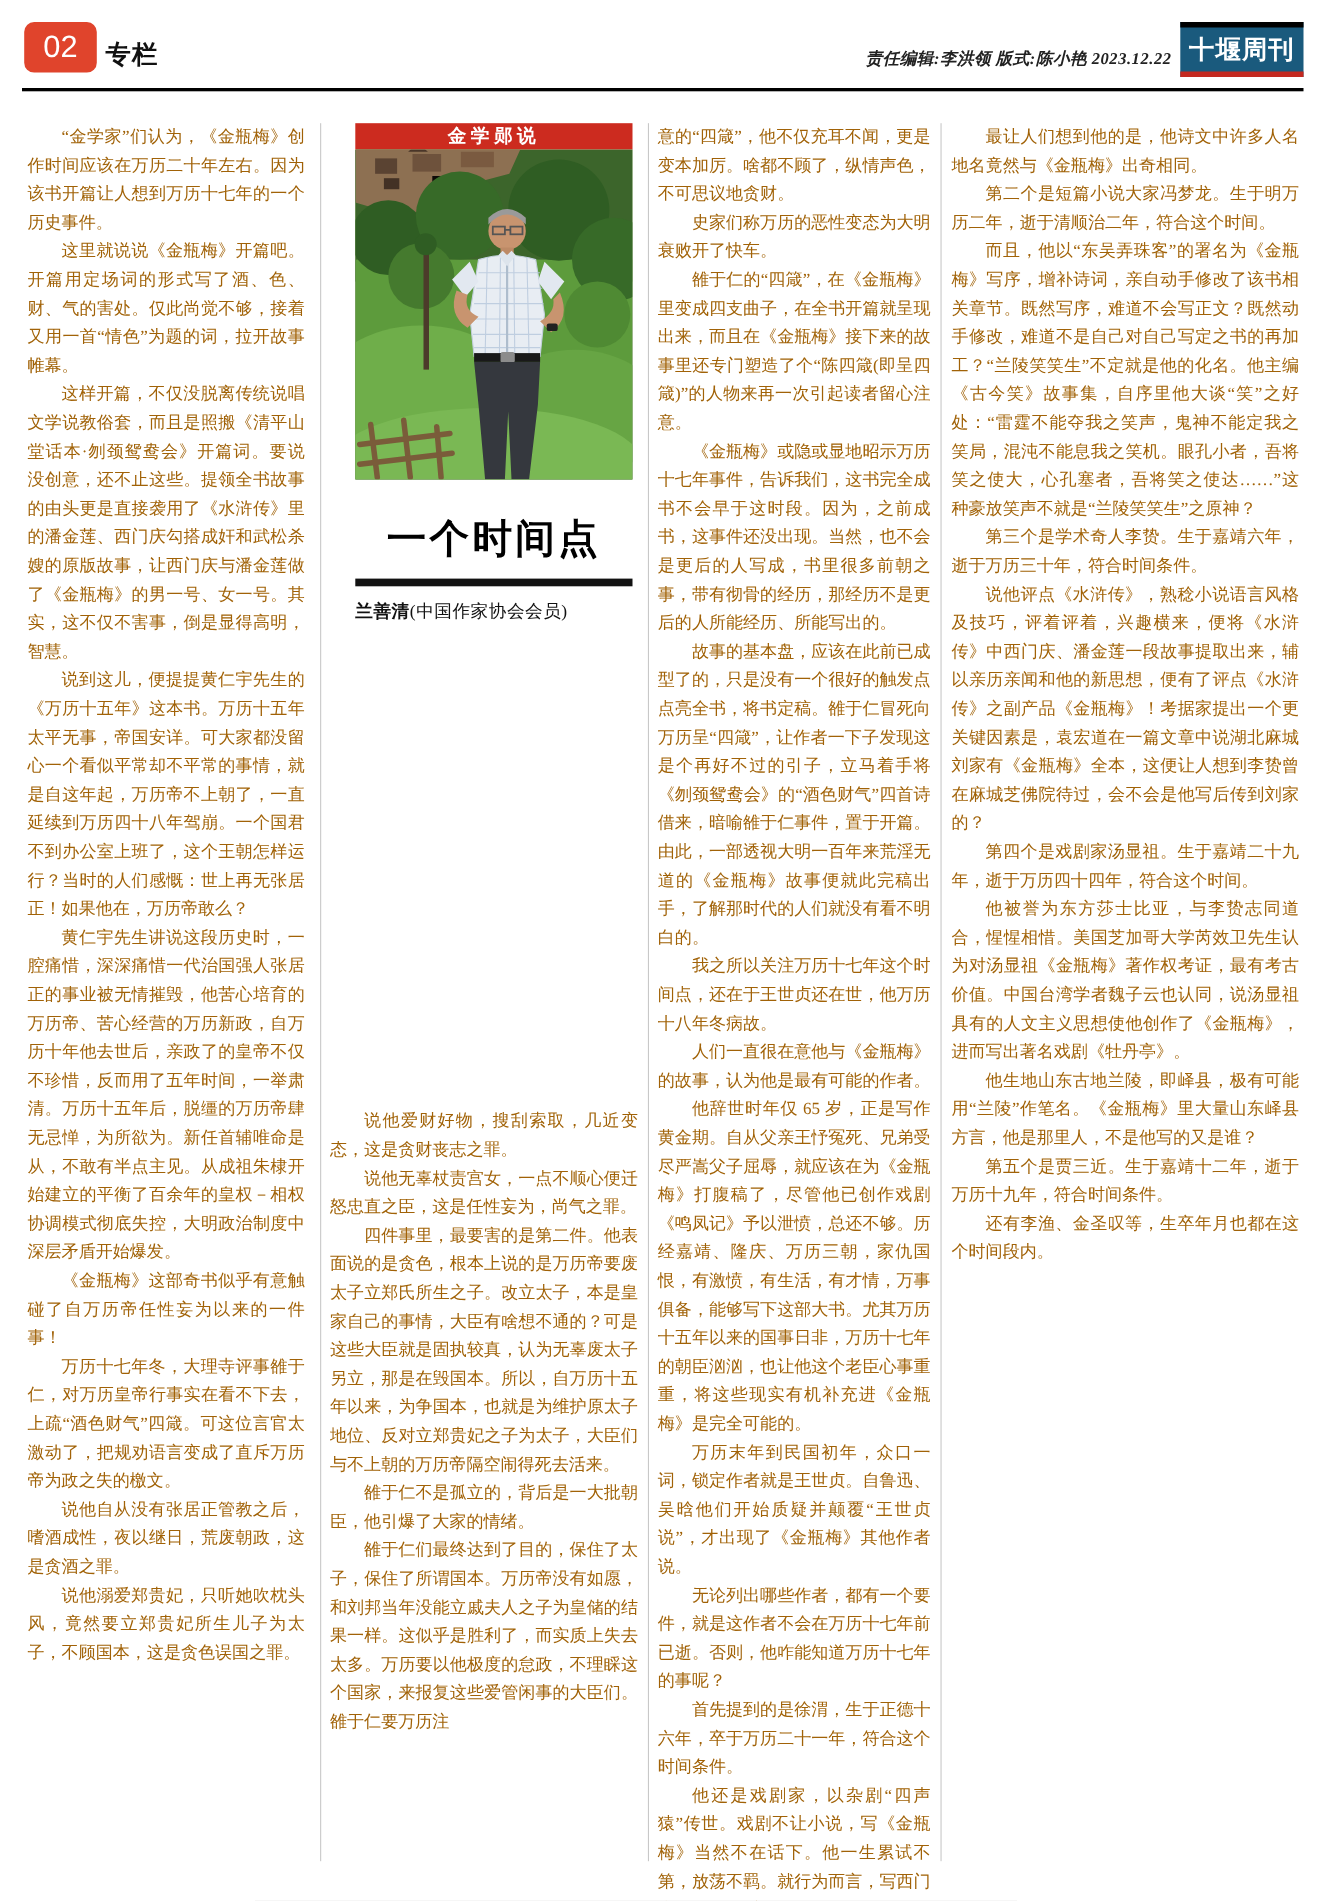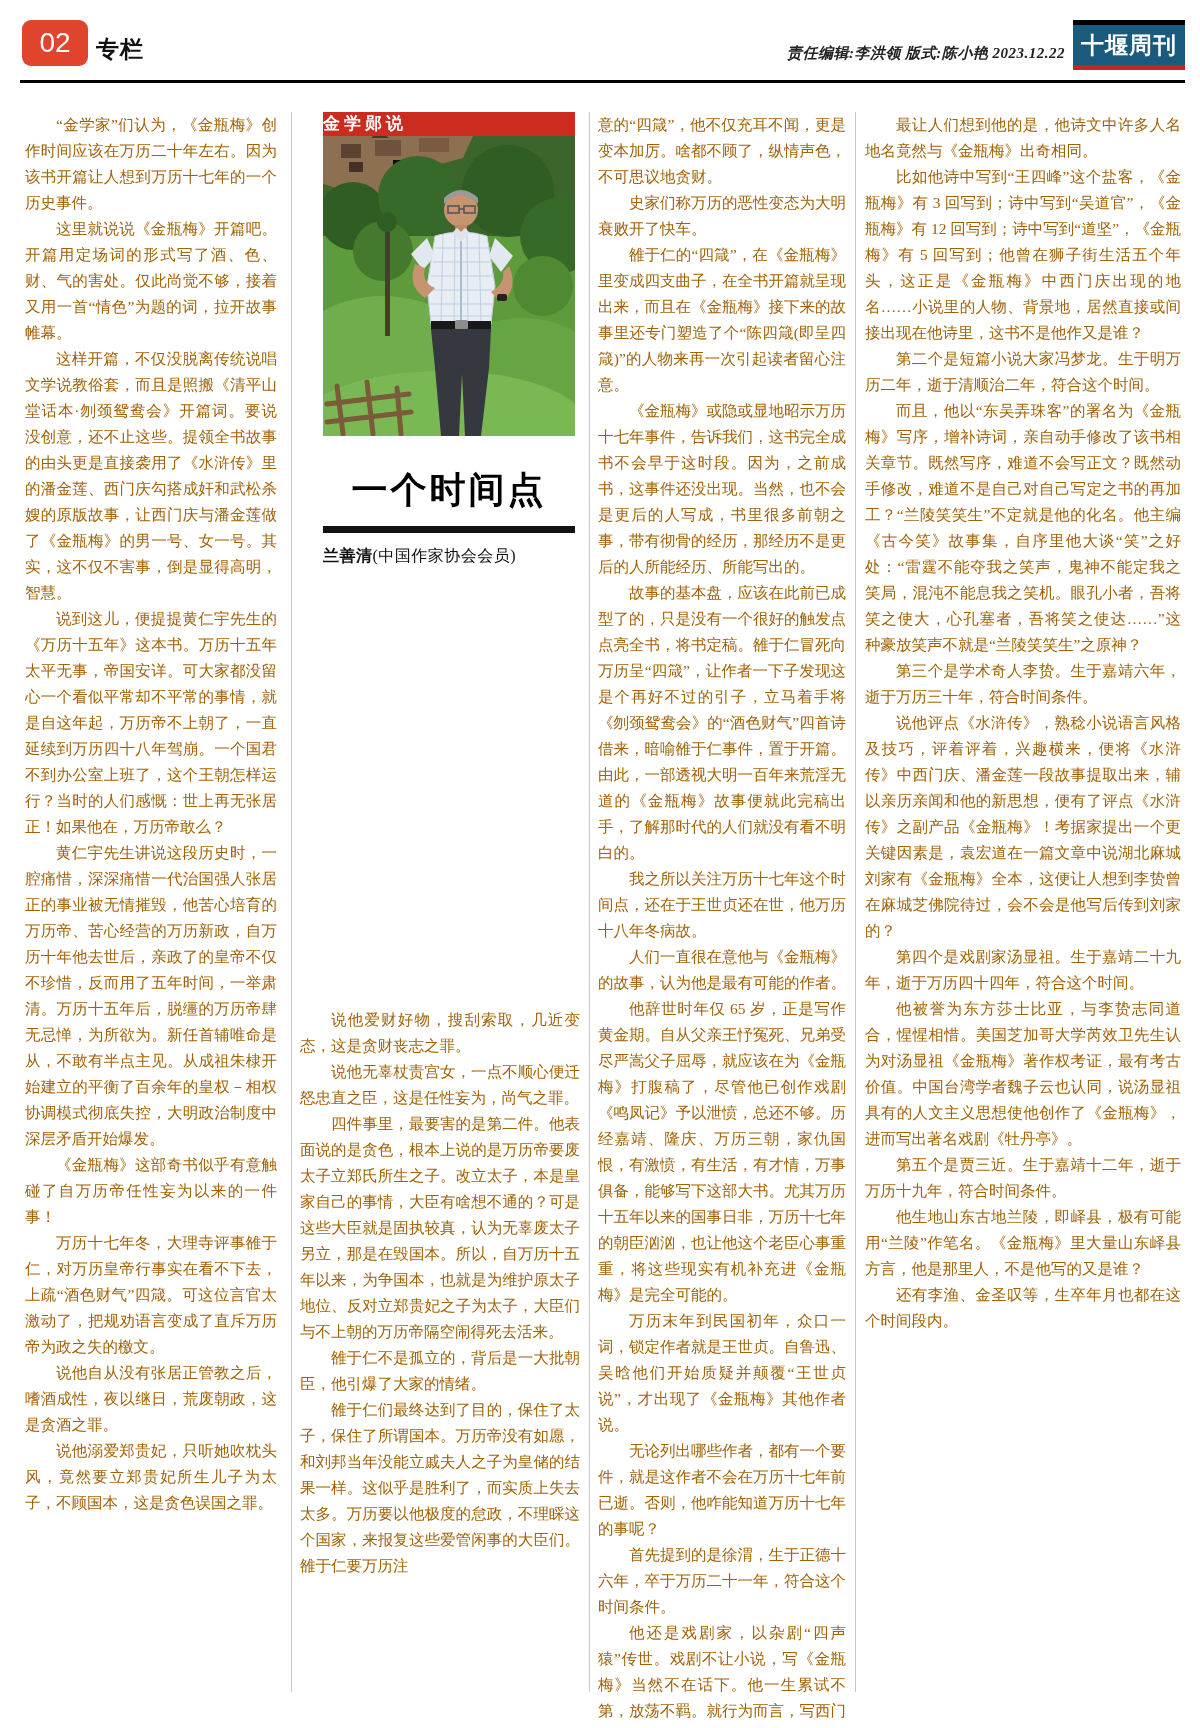--- a/index.html
+++ b/index.html
@@ -42,21 +42,21 @@
   #col3{left:598px;width:248px;}
   #col4{left:865px;width:316px;}
   .para{
     margin:0;font-size:15.5px;line-height:26px;text-align:justify;
     color:#a16207;word-break:break-all;
   }
   .para.indent{text-indent:2em;}
   
   .inset{margin-left:23px;width:252px;}
   .kicker{
-    height:24px;background:#cc2b1f;color:#fff;line-height:24px;
+    height:24px;background:#cc2b1f;color:#fff;text-align:center;line-height:24px;
     font-family:"Liberation Sans","DejaVu Sans",sans-serif;font-size:17px;font-weight:700;
     letter-spacing:4px;
   }
   .photo{height:300px;overflow:hidden;background:#4e7a33;}
   .article-title{
     margin:34px 0 0 23px;width:252px;text-align:center;
     font-size:36px;font-weight:700;letter-spacing:3px;color:#000;line-height:1.15;
   }
   .title-rule{margin-top:15px;height:7px;background:#121212;}
   .byline{
@@ -207,25 +207,24 @@
       <p class="para indent">人们一直很在意他与《金瓶梅》的故事，认为他是最有可能的作者。</p>
       <p class="para indent">他辞世时年仅 65 岁，正是写作黄金期。自从父亲王忬冤死、兄弟受尽严嵩父子屈辱，就应该在为《金瓶梅》打腹稿了，尽管他已创作戏剧《鸣凤记》予以泄愤，总还不够。历经嘉靖、隆庆、万历三朝，家仇国恨，有激愤，有生活，有才情，万事俱备，能够写下这部大书。尤其万历十五年以来的国事日非，万历十七年的朝臣汹汹，也让他这个老臣心事重重，将这些现实有机补充进《金瓶梅》是完全可能的。</p>
       <p class="para indent">万历末年到民国初年，众口一词，锁定作者就是王世贞。自鲁迅、吴晗他们开始质疑并颠覆“王世贞说”，才出现了《金瓶梅》其他作者说。</p>
       <p class="para indent">无论列出哪些作者，都有一个要件，就是这作者不会在万历十七年前已逝。否则，他咋能知道万历十七年的事呢？</p>
       <p class="para indent">首先提到的是徐渭，生于正德十六年，卒于万历二十一年，符合这个时间条件。</p>
       <p class="para indent">他还是戏剧家，以杂剧“四声猿”传世。戏剧不让小说，写《金瓶梅》当然不在话下。他一生累试不第，放荡不羁。就行为而言，写西门庆、潘金莲之类人物，正是他的活儿！</p>
     </section>
 
   <section class="col" id="col4">
       <p class="para indent">最让人们想到他的是，他诗文中许多人名地名竟然与《金瓶梅》出奇相同。</p>
-      <p class="para indent">比如他诗中写到“王四峰”这个盐客，《金瓶梅》有 3 回写到；诗中写到“吴道官”，《金瓶梅》有 12 回写到；诗中写到“道坚”，《金瓶梅》有 5 回写到；他曾在狮子街生活五个年头，这正是《金瓶梅》中西门庆出现的地名……小说里的人物、背景地，居然直接或间接出现在他诗里，这书不是他作又是谁？</p>
       <p class="para indent">第二个是短篇小说大家冯梦龙。生于明万历二年，逝于清顺治二年，符合这个时间。</p>
       <p class="para indent">而且，他以“东吴弄珠客”的署名为《金瓶梅》写序，增补诗词，亲自动手修改了该书相关章节。既然写序，难道不会写正文？既然动手修改，难道不是自己对自己写定之书的再加工？“兰陵笑笑生”不定就是他的化名。他主编《古今笑》故事集，自序里他大谈“笑”之好处：“雷霆不能夺我之笑声，鬼神不能定我之笑局，混沌不能息我之笑机。眼孔小者，吾将笑之使大，心孔塞者，吾将笑之使达……”这种豪放笑声不就是“兰陵笑笑生”之原神？</p>
       <p class="para indent">第三个是学术奇人李贽。生于嘉靖六年，逝于万历三十年，符合时间条件。</p>
       <p class="para indent">说他评点《水浒传》，熟稔小说语言风格及技巧，评着评着，兴趣横来，便将《水浒传》中西门庆、潘金莲一段故事提取出来，辅以亲历亲闻和他的新思想，便有了评点《水浒传》之副产品《金瓶梅》！考据家提出一个更关键因素是，袁宏道在一篇文章中说湖北麻城刘家有《金瓶梅》全本，这便让人想到李贽曾在麻城芝佛院待过，会不会是他写后传到刘家的？</p>
       <p class="para indent">第四个是戏剧家汤显祖。生于嘉靖二十九年，逝于万历四十四年，符合这个时间。</p>
       <p class="para indent">他被誉为东方莎士比亚，与李贽志同道合，惺惺相惜。美国芝加哥大学芮效卫先生认为对汤显祖《金瓶梅》著作权考证，最有考古价值。中国台湾学者魏子云也认同，说汤显祖具有的人文主义思想使他创作了《金瓶梅》，进而写出著名戏剧《牡丹亭》。</p>
+      <p class="para indent">他生地山东古地兰陵，即峄县，极有可能用“兰陵”作笔名。《金瓶梅》里大量山东峄县方言，他是那里人，不是他写的又是谁？</p>
       <p class="para indent">第五个是贾三近。生于嘉靖十二年，逝于万历十九年，符合时间条件。</p>
-      <p class="para indent">他生地山东古地兰陵，即峄县，极有可能用“兰陵”作笔名。《金瓶梅》里大量山东峄县方言，他是那里人，不是他写的又是谁？</p>
       <p class="para indent">还有李渔、金圣叹等，生卒年月也都在这个时间段内。</p>
     </section>
 
 </div>
 
 </body></html>

